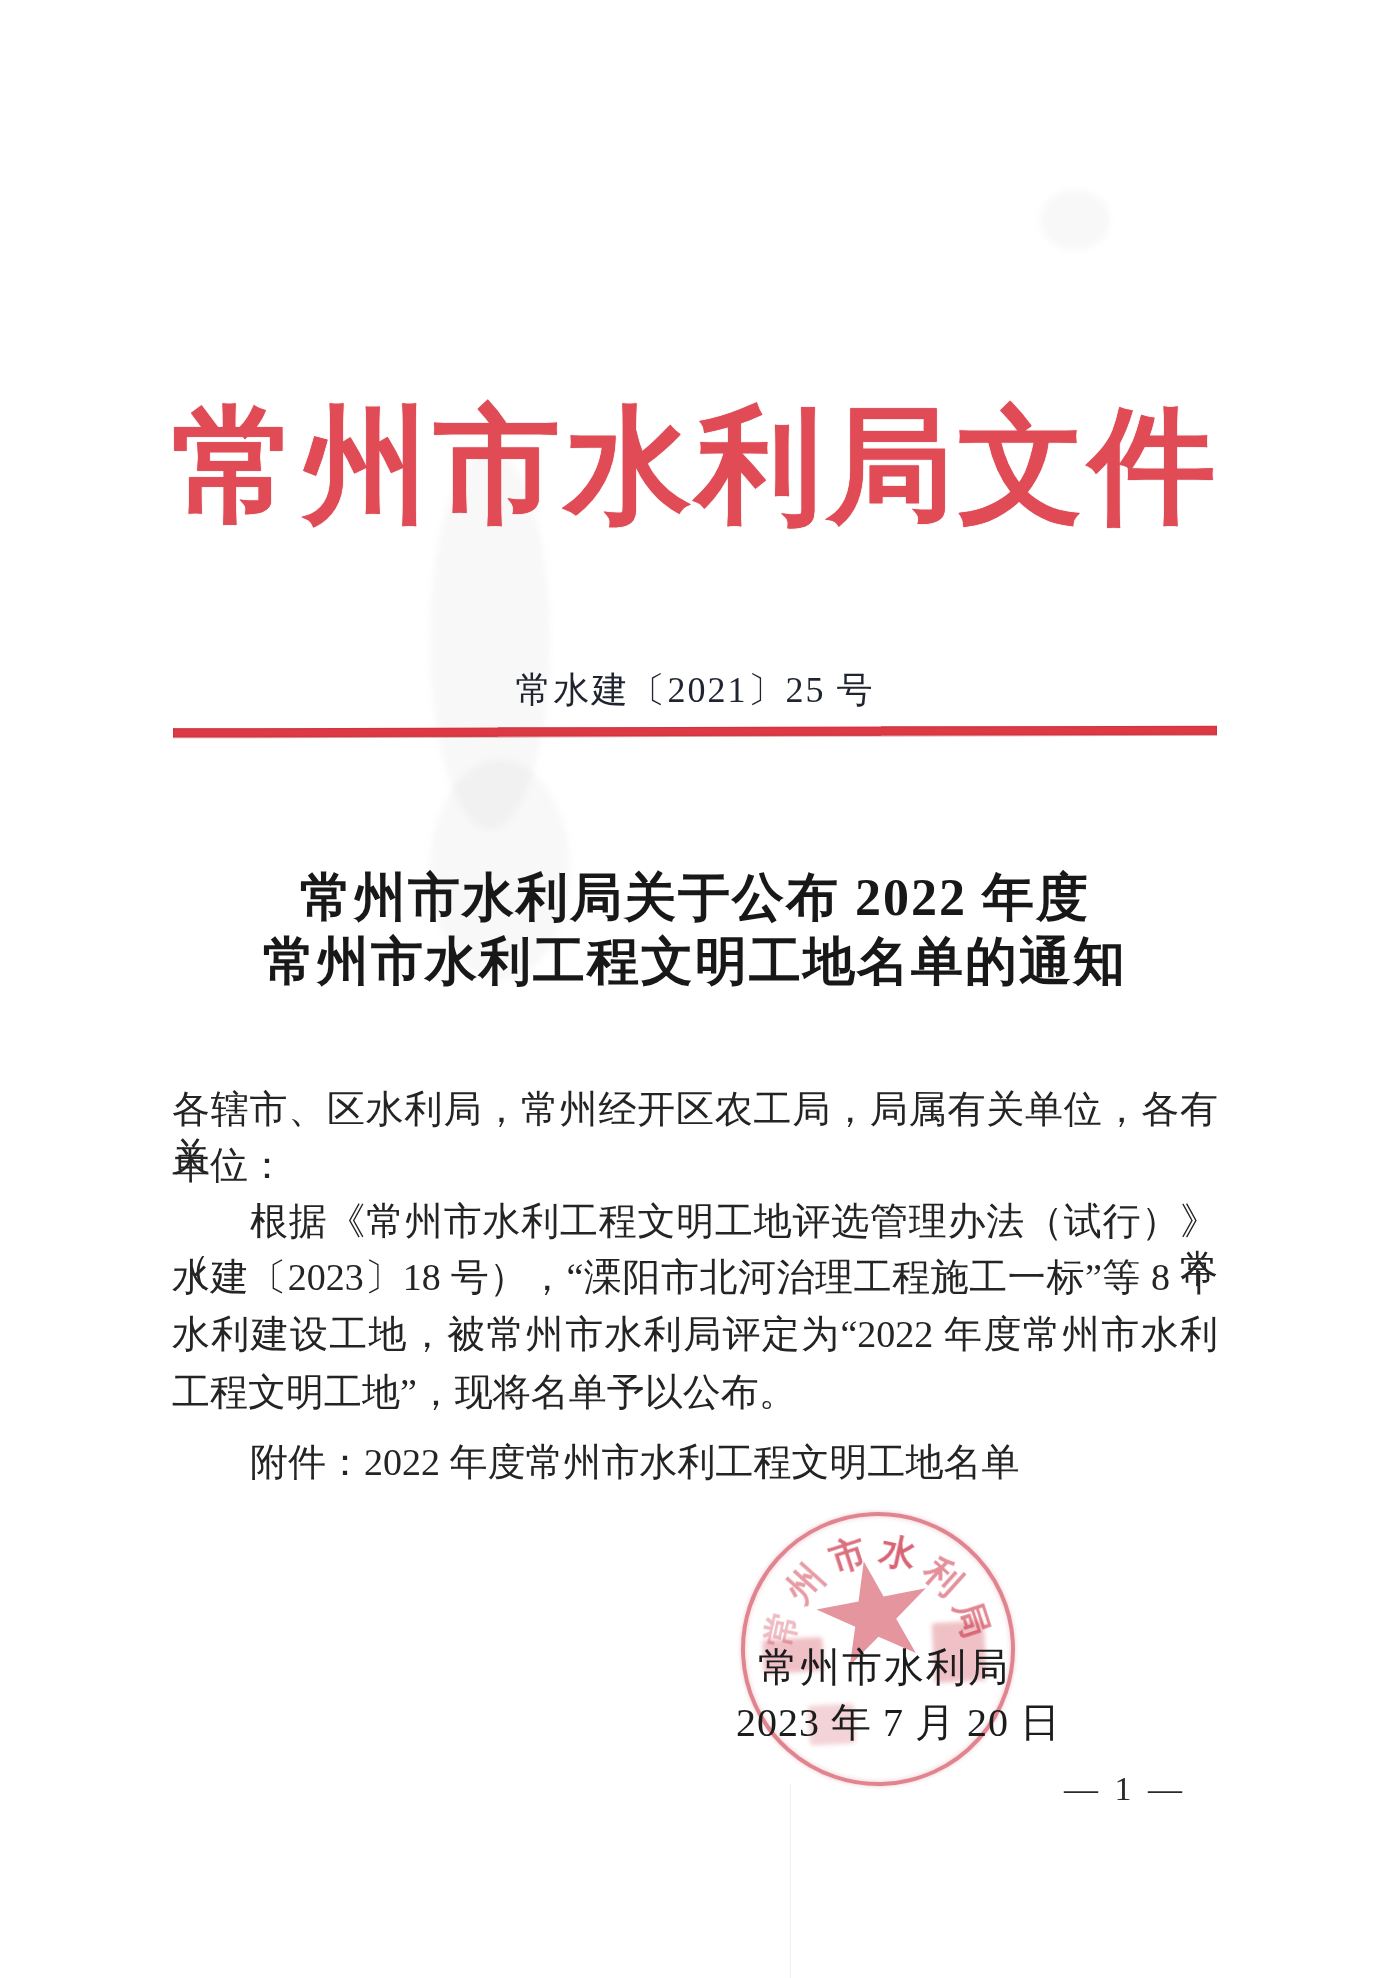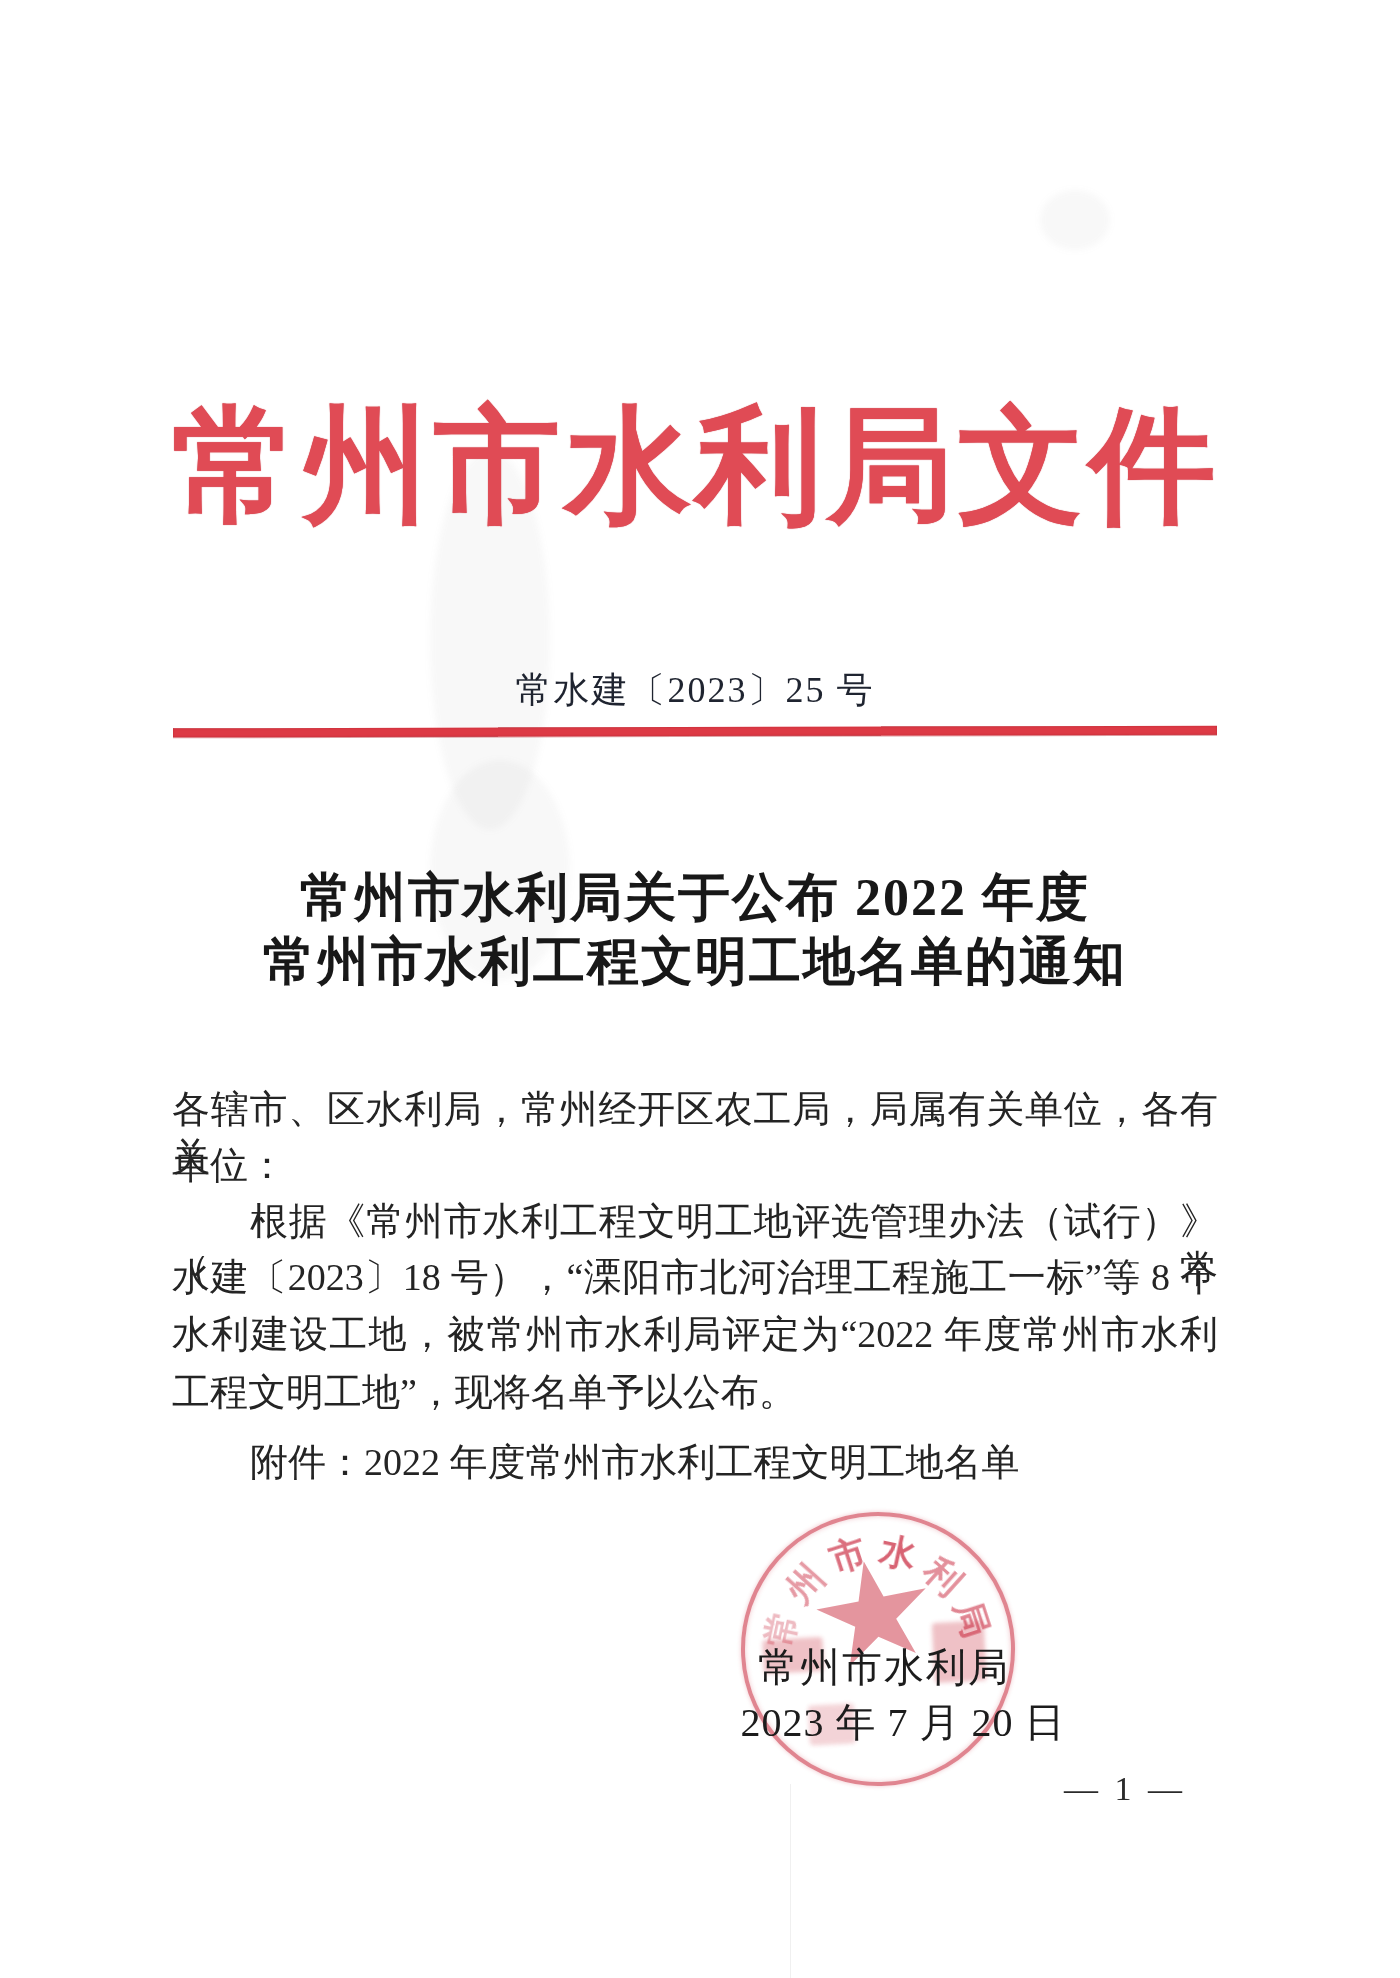--- a/index.html
+++ b/index.html
@@ -57,21 +57,21 @@
   }
   .indent{ text-indent:78px; }
   
   .sig-org{
     position:absolute;left:756px;top:1640px;width:254px;
     text-align:right;font-size:40px;color:#1c1c1c;
     letter-spacing:2px;z-index:5;white-space:nowrap;
   }
   .sig-date{
     position:absolute;left:736px;top:1695px;width:334px;
-    text-align:center;font-size:40px;color:#1c1c1c;
+    font-size:40px;color:#1c1c1c;
     letter-spacing:1px;z-index:5;white-space:nowrap;
   }
   .seal{
     position:absolute;left:741px;top:1512px;width:266px;height:266px;
     border-radius:50%;
     border:4px solid rgba(198,33,52,.55);
     box-shadow:0 0 4px rgba(198,33,52,.25), inset 0 0 5px rgba(198,33,52,.25);
     z-index:3;
     transform:rotate(-3deg);
   }
@@ -111,21 +111,21 @@
 <body>
 
 <div class="page">
 
   <div class="smudge" style="left:430px;top:450px;width:120px;height:380px;"></div>
   <div class="smudge" style="left:1040px;top:190px;width:70px;height:60px;"></div>
   <div class="smudge" style="left:430px;top:760px;width:140px;height:220px;"></div>
 
   <div class="red-header">常州市水利局文件</div>
 
-  <div class="doc-number">常水建〔2023〕25 号</div>
+  <div class="doc-number">常水建〔2021〕25 号</div>
 
   <div class="red-rule"></div>
 
   <div class="doc-title l1">常州市水利局关于公布 2022 年度</div>
   <div class="doc-title l2">常州市水利工程文明工地名单的通知</div>
 
   <div class="body-line just" style="top:1085px;">各辖市、区水利局，常州经开区农工局，局属有关单位，各有关</div>
   <div class="body-line" style="top:1141px;">单位：</div>
 
   <div class="body-line just indent" style="top:1197px;">根据《常州市水利工程文明工地评选管理办法（试行）》（常</div>

